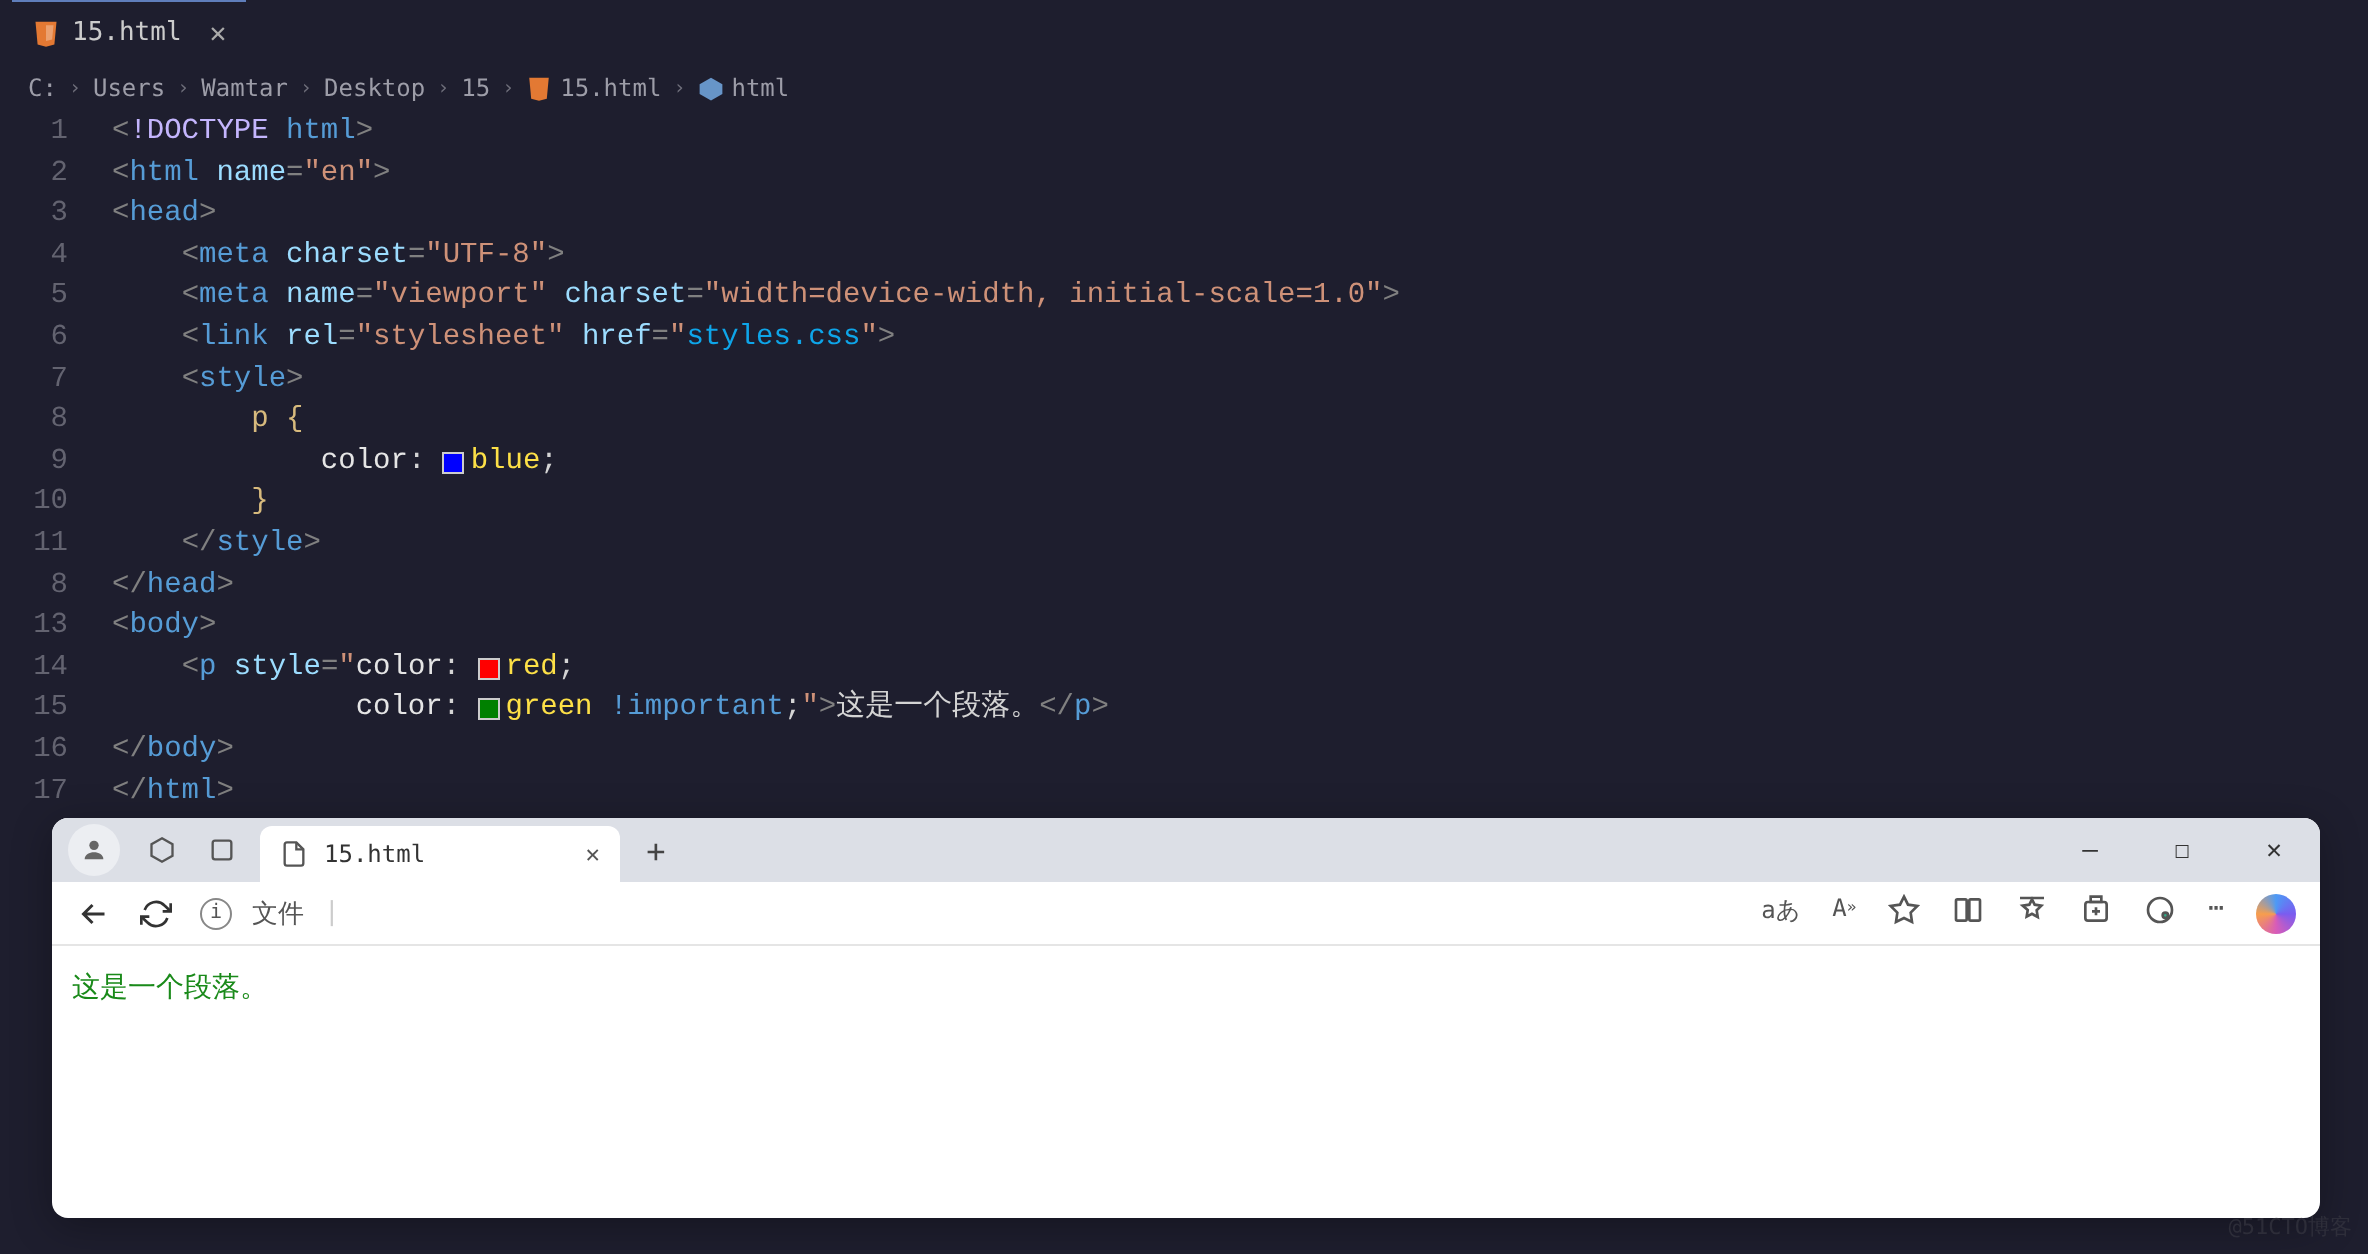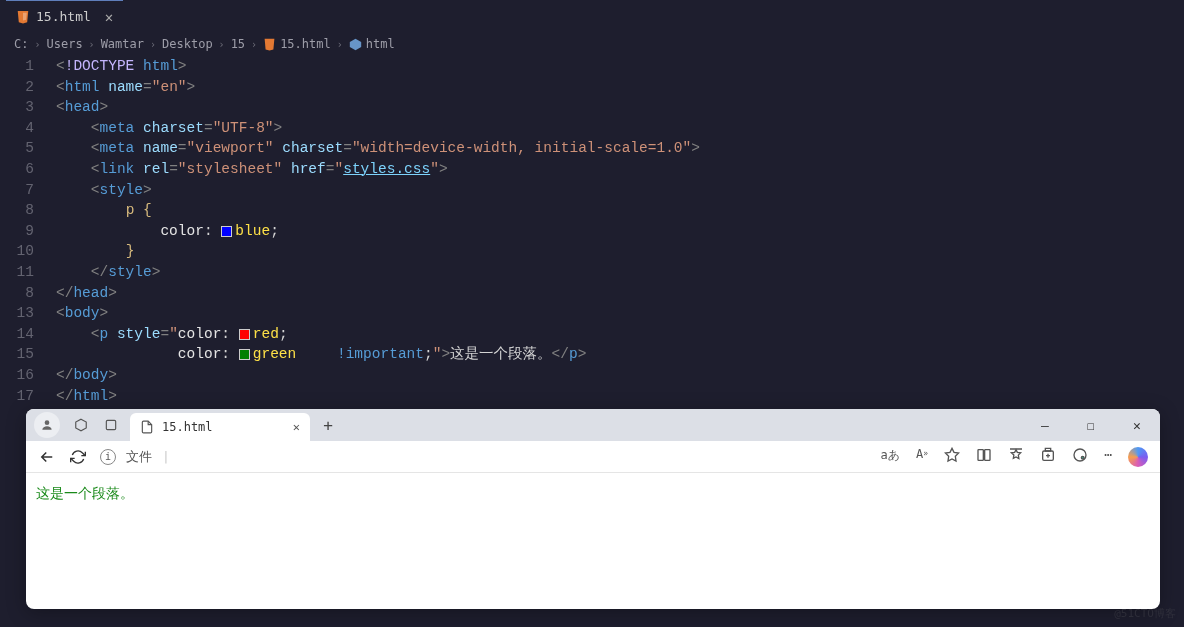--- a/index.html
+++ b/index.html
@@ -60,25 +60,25 @@
   user-select: none;
 }
 .code { white-space: pre; display: flex; align-items: center; flex-wrap: wrap; }
 .c-punc { color: #808080; }
 .c-tag { color: #569cd6; }
 .c-attr { color: #9cdcfe; }
 .c-str { color: #ce9178; }
 .c-sel { color: #d7ba7d; }
 .c-prop { color: #e5e5e5; }
 .c-val { color: #fde047; }
-.c-kw { color: #569cd6; margin-left: 32px; }
+.c-kw { color: #569cd6; }
 .c-txt { color: #d4d4d4; }
 .c-doc { color: #c4b5fd; }
 .c-green { color: #d7ba7d; }
-.c-underline { text-decoration: underline; text-decoration-thickness: 1px; color: #7dd3fc; }
+.c-underline { text-decoration-thickness: 1px; color: #0ea5e9; }
 .swatch { display: inline-block; width: 11px; height: 11px; border: 1px solid #ccc; margin-right: 3px; vertical-align: -1px; }
 .swatch.blue { background: blue; }
 .swatch.red { background: red; }
 .swatch.green { background: green; }
 
 .browser {
   position: absolute;
   left: 26px;
   top: 409px;
   width: 1134px;

